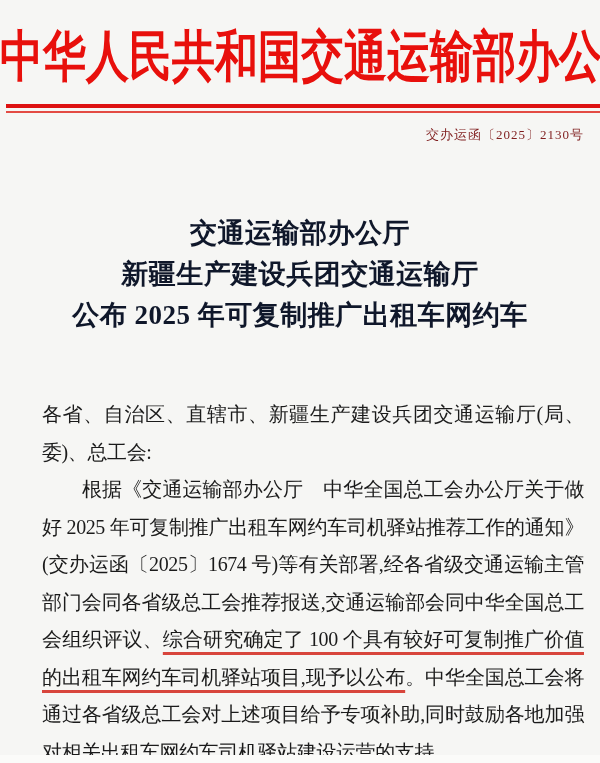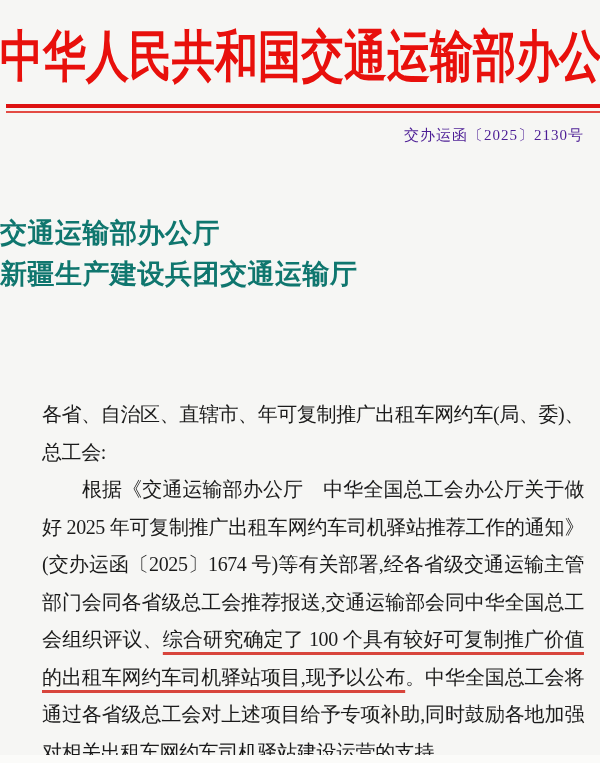--- a/index.html
+++ b/index.html
@@ -36,33 +36,33 @@
     right: 0;
   }
   .rule-thick { height: 4px; background: #dd1111; }
   .rule-gap   { height: 3px; }
   .rule-thin  { height: 2px; background: #e34b44; }
   
   .doc-number {
     position: absolute;
     top: 126px;
     right: 16px;
-    font-size: 15px;
-    color: #4c1d95;
+    font-size: 13px;
+    color: #7f1d1d;
     letter-spacing: 1px;
   }
   
   .title-block {
     position: absolute;
     top: 213px;
     left: 0;
     width: 100%;
-    text-align: left;
+    text-align: center;
     font-weight: bold;
-    color: #0f766e;
+    color: #0f172a;
     font-size: 27px;
     line-height: 41px;
     letter-spacing: 0.5px;
   }
   
   .body-block {
     position: absolute;
     top: 396px;
     left: 42px;
     right: 16px;
@@ -100,22 +100,23 @@
     <div class="rule-thick"></div>
     <div class="rule-gap"></div>
     <div class="rule-thin"></div>
   </div>
 
   <div class="doc-number">交办运函〔2025〕2130号</div>
 
   <div class="title-block">
     <div class="title-line">交通运输部办公厅</div>
     <div class="title-line">新疆生产建设兵团交通运输厅</div>
+    <div class="title-line">公布 2025 年可复制推广出租车网约车</div>
   </div>
 
   <div class="body-block">
-    <p class="salutation">各省、自治区、直辖市、年可复制推广出租车网约车(局、委)、总工会:</p>
+    <p class="salutation">各省、自治区、直辖市、新疆生产建设兵团交通运输厅(局、委)、总工会:</p>
     <p class="para-indent"><span>根据《交通运输部办公厅　中华全国总工会办公厅关于做好 2025 年可复制推广出租车网约车司机驿站推荐工作的通知》(交办运函〔2025〕1674 号)等有关部署,经各省级交通运输主管部门会同各省级总工会推荐报送,交通运输部会同中华全国总工会组织评议、</span><span class="red-underline">综合研究确定了 100 个具有较好可复制推广价值的出租车网约车司机驿站项目,现予以公布</span><span>。中华全国总工会将通过各省级总工会对上述项目给予专项补助,同时鼓励各地加强对相关出租车网约车司机驿站建设运营的支持。</span></p>
   </div>
 
   <div class="bottom-strip"></div>
 
 </div>
 
 </body></html>

